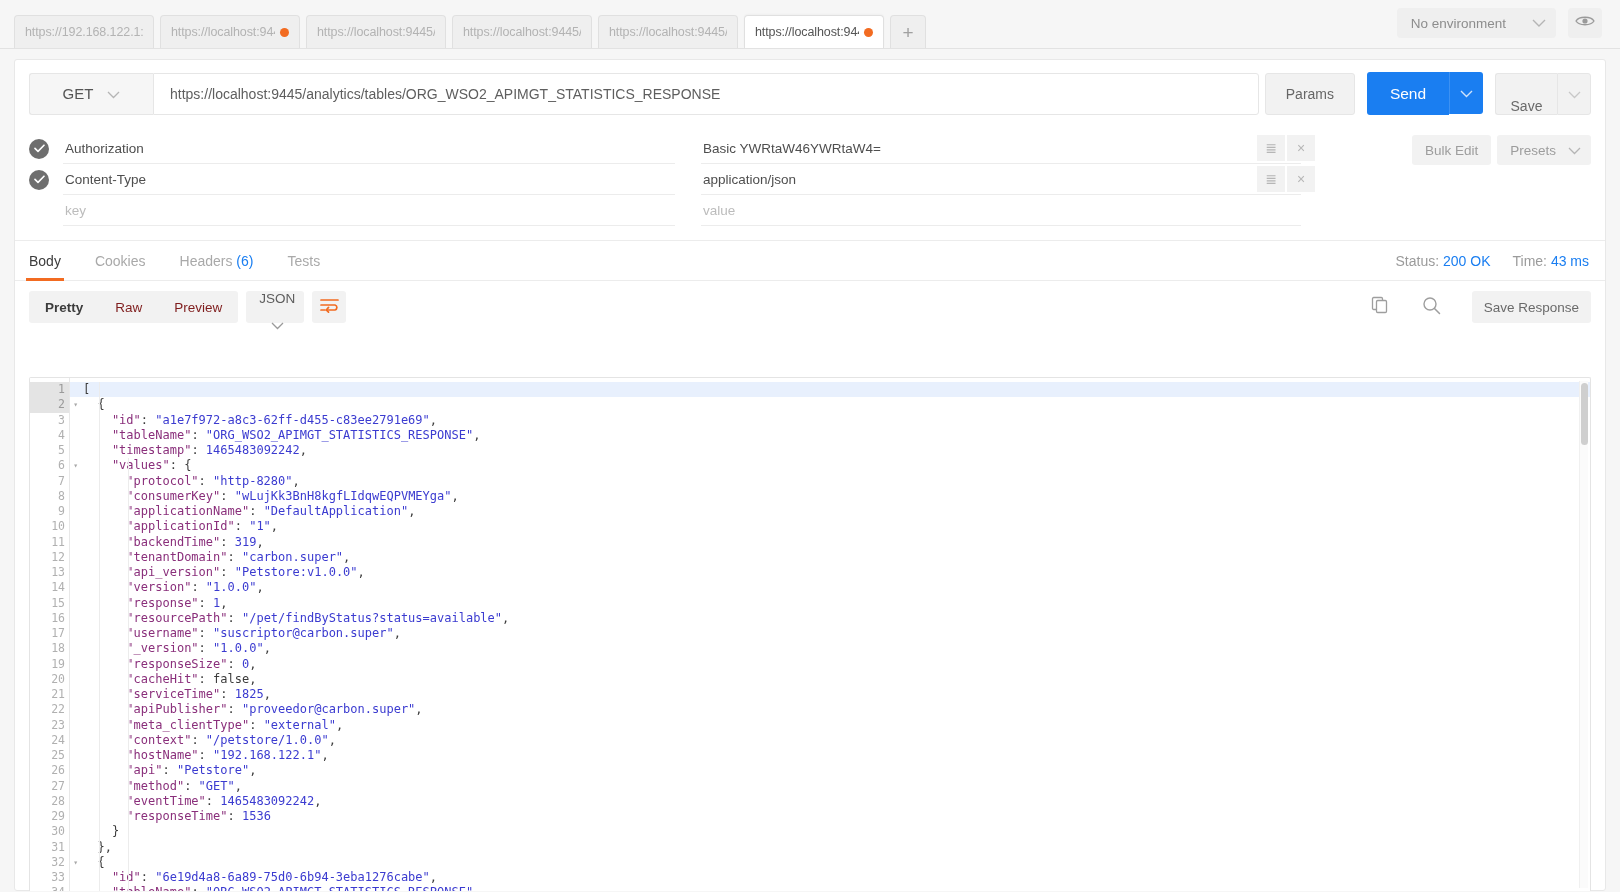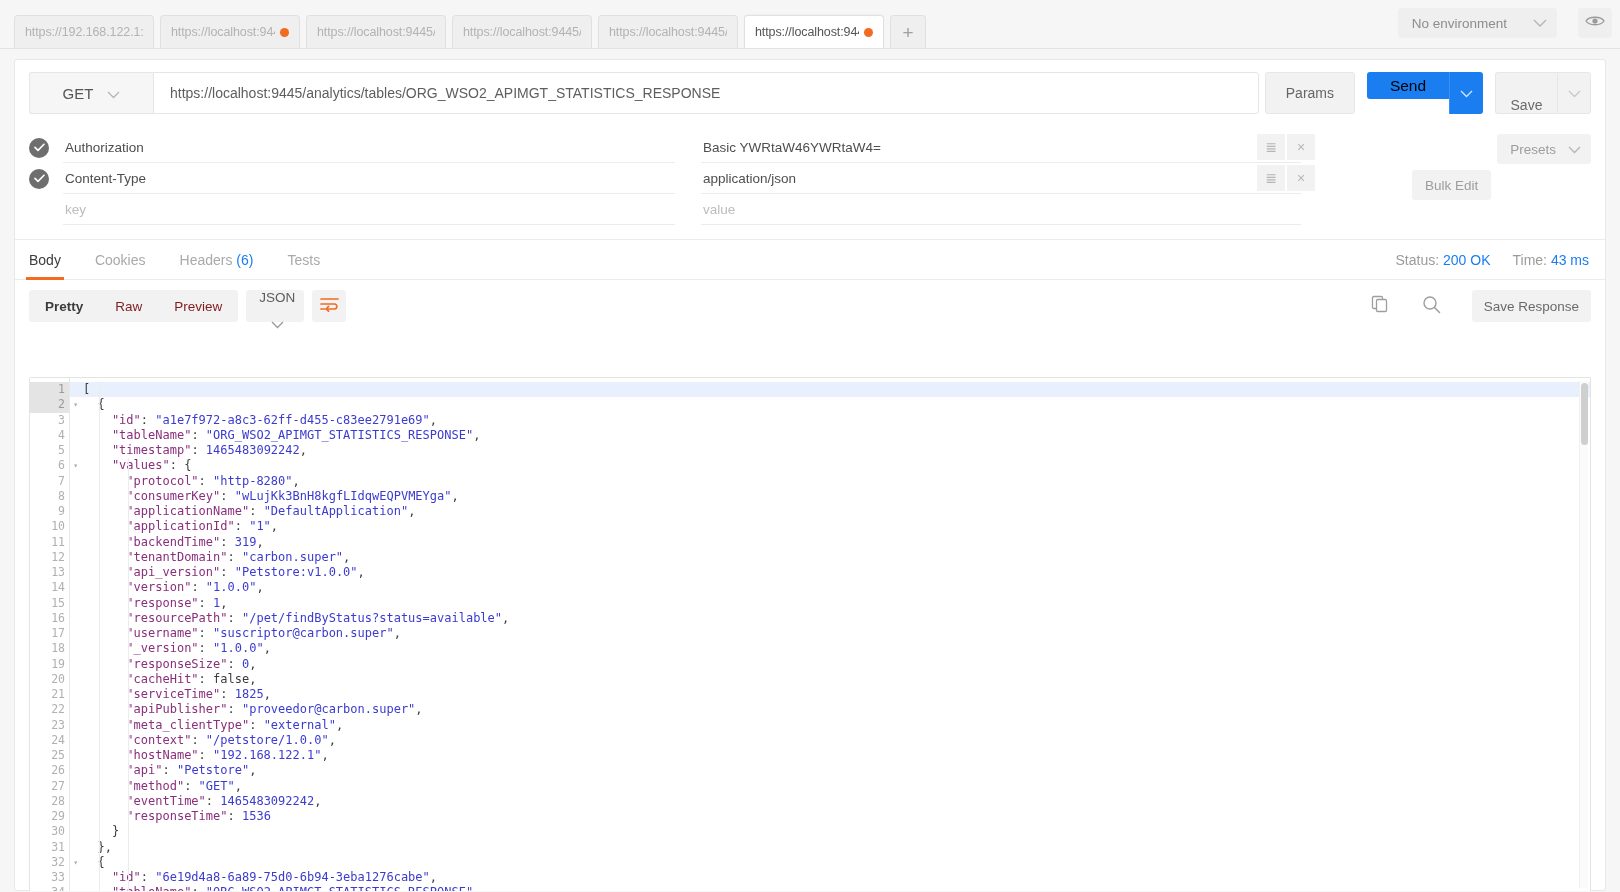--- a/index.html
+++ b/index.html
@@ -65,25 +65,25 @@
     border-radius: 4px 4px 0 0;
     display: flex;
     align-items: center;
     justify-content: center;
     color: #a0a0a0;
     font-size: 19px;
     line-height: 1;
   }
   .env-wrap {
     position: absolute;
-    right: 8px;
+    right: 18px;
     top: 8px;
     display: flex;
     align-items: center;
-    gap: 21px;
+    gap: 12px;
   }
   .env-select {
     background: #efefef;
     border-radius: 4px;
     height: 30px;
     display: flex;
     align-items: center;
     padding: 0 10px 0 14px;
     gap: 26px;
     color: #8d8d8d;
@@ -148,24 +148,24 @@
     margin-left: 6px;
     padding: 0 20px;
     background: #f2f2f2;
     border: 1px solid #e6e6e6;
     border-radius: 3px;
     display: flex; align-items: center;
     font-size: 14px; color: #666;
   }
   .send-group { display: flex; margin-left: 12px; }
   .send-btn {
-    height: 27px;
+    height: 43px;
     width: 82px;
     background: #1a7ef1;
-    color: #000000;
+    color: #ffffff;
     font-size: 15.5px;
     display: flex; align-items: center; justify-content: center;
     border-radius: 3px 0 0 3px;
   }
   .send-caret {
     height: 42px; width: 34px;
     background: #1a7ef1;
     color: #cfe3fb;
     border-left: 1px solid #3c91f3;
     border-radius: 0 3px 3px 0;
@@ -242,21 +242,21 @@
     top: 8px;
     display: flex;
     gap: 6px;
   }
   .bulk-btn {
     background: #f2f2f2;
     border-radius: 3px;
     height: 30px;
     padding: 0 13px;
     display: flex; align-items: center;
-    font-size: 13.5px; color: #9d9d9d; margin-top: 36px;
+    font-size: 13.5px; color: #9d9d9d;
   }
   .presets-btn {
     background: #f2f2f2;
     border-radius: 3px;
     height: 30px;
     padding: 0 10px 0 13px;
     display: flex; align-items: center; gap: 12px;
     font-size: 13.5px; color: #9d9d9d;
   }
 

